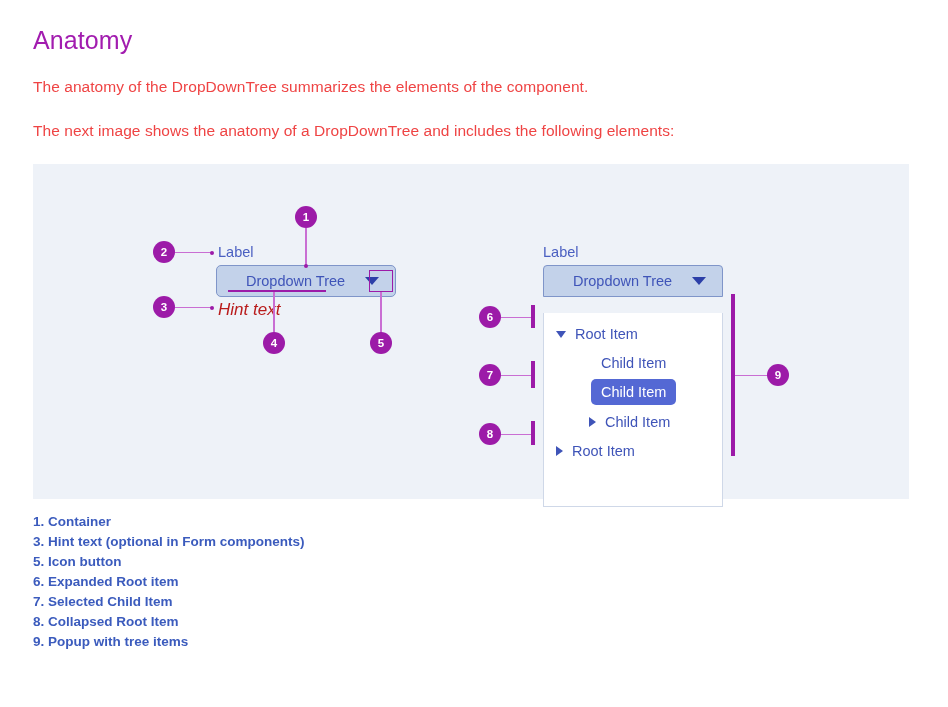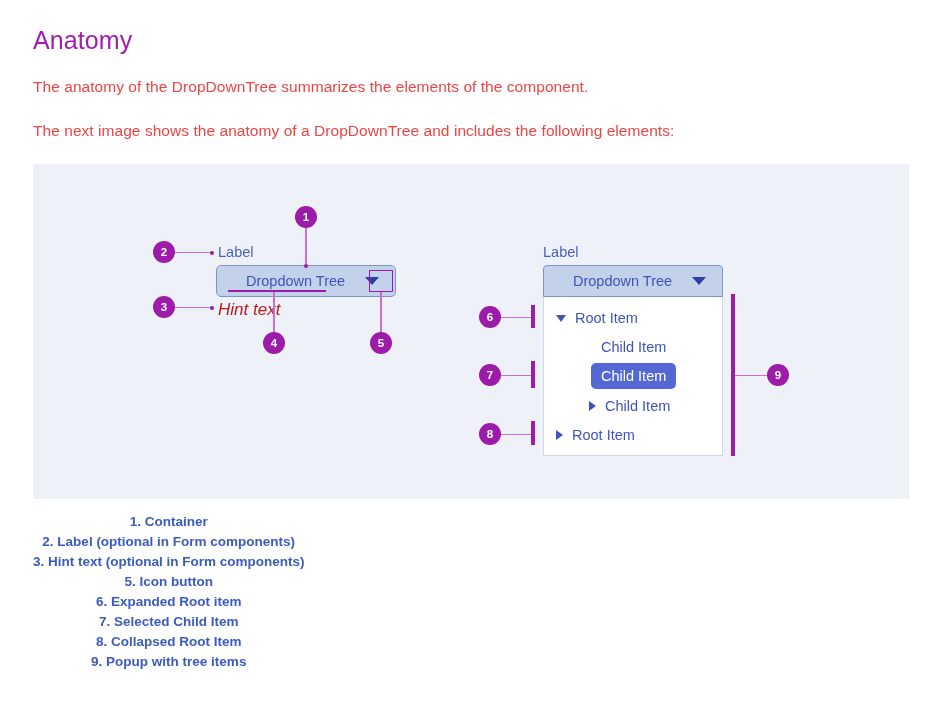--- a/index.html
+++ b/index.html
@@ -191,21 +191,20 @@
   }
 
   
   .legend {
     position: absolute;
     left: 33px;
     top: 512px;
     margin: 0;
     padding: 0;
     list-style: none;
-    text-align: center;
   }
   .legend li {
     font-size: 13.5px;
     font-weight: 700;
     color: #3b5bbd;
     line-height: 20px;
     white-space: nowrap;
   }
 </style>
 </head>
@@ -247,21 +246,21 @@
   <div class="lead-v" style="left:347.2px; top:128px; height:42px;"></div>
   <div class="badge" style="left:337px; top:168px;">5</div>
 
   <div class="field-label" style="left:510px; top:80px;">Label</div>
 
   <div class="combo" style="left:510px; top:101px; width:180px; height:32px; border-radius:4px 4px 0 0;">
     <span class="combo-value" style="margin-left:12px;">Dropdown Tree</span>
     <span class="combo-arrow" style="right:16px;"></span>
   </div>
 
-  <div class="popup" style="left:510px; top:133px; width:180px; height:159px;text-decoration:underline;">
+  <div class="popup" style="left:510px; top:149px; width:180px; height:194px;text-decoration:underline;">
 
     <div class="tree-item" style="left:12px; top:10px;">
       <span class="caret-down"></span>
       <span>Root Item</span>
     </div>
 
     <div class="tree-item" style="left:57px; top:39px;">
       <span>Child Item</span>
     </div>
 
@@ -293,20 +292,19 @@
   <div class="bar-v" style="left:498px; top:257px; height:24px;"></div>
 
   <div class="bar-v" style="left:698px; top:130px; height:162px;"></div>
   <div class="lead-h" style="left:702px; top:210.5px; width:33px;"></div>
   <div class="badge" style="left:734px; top:200px;">9</div>
 
 </div>
 
 <ul class="legend">
   <li>1. Container</li>
-  <li>2. Label (optional in Form components)</li>
   <li>3. Hint text (optional in Form components)</li>
   <li>5. Icon button</li>
   <li>6. Expanded Root item</li>
   <li>7. Selected Child Item</li>
   <li>8. Collapsed Root Item</li>
   <li>9. Popup with tree items</li>
 </ul>
 
 </body></html>

